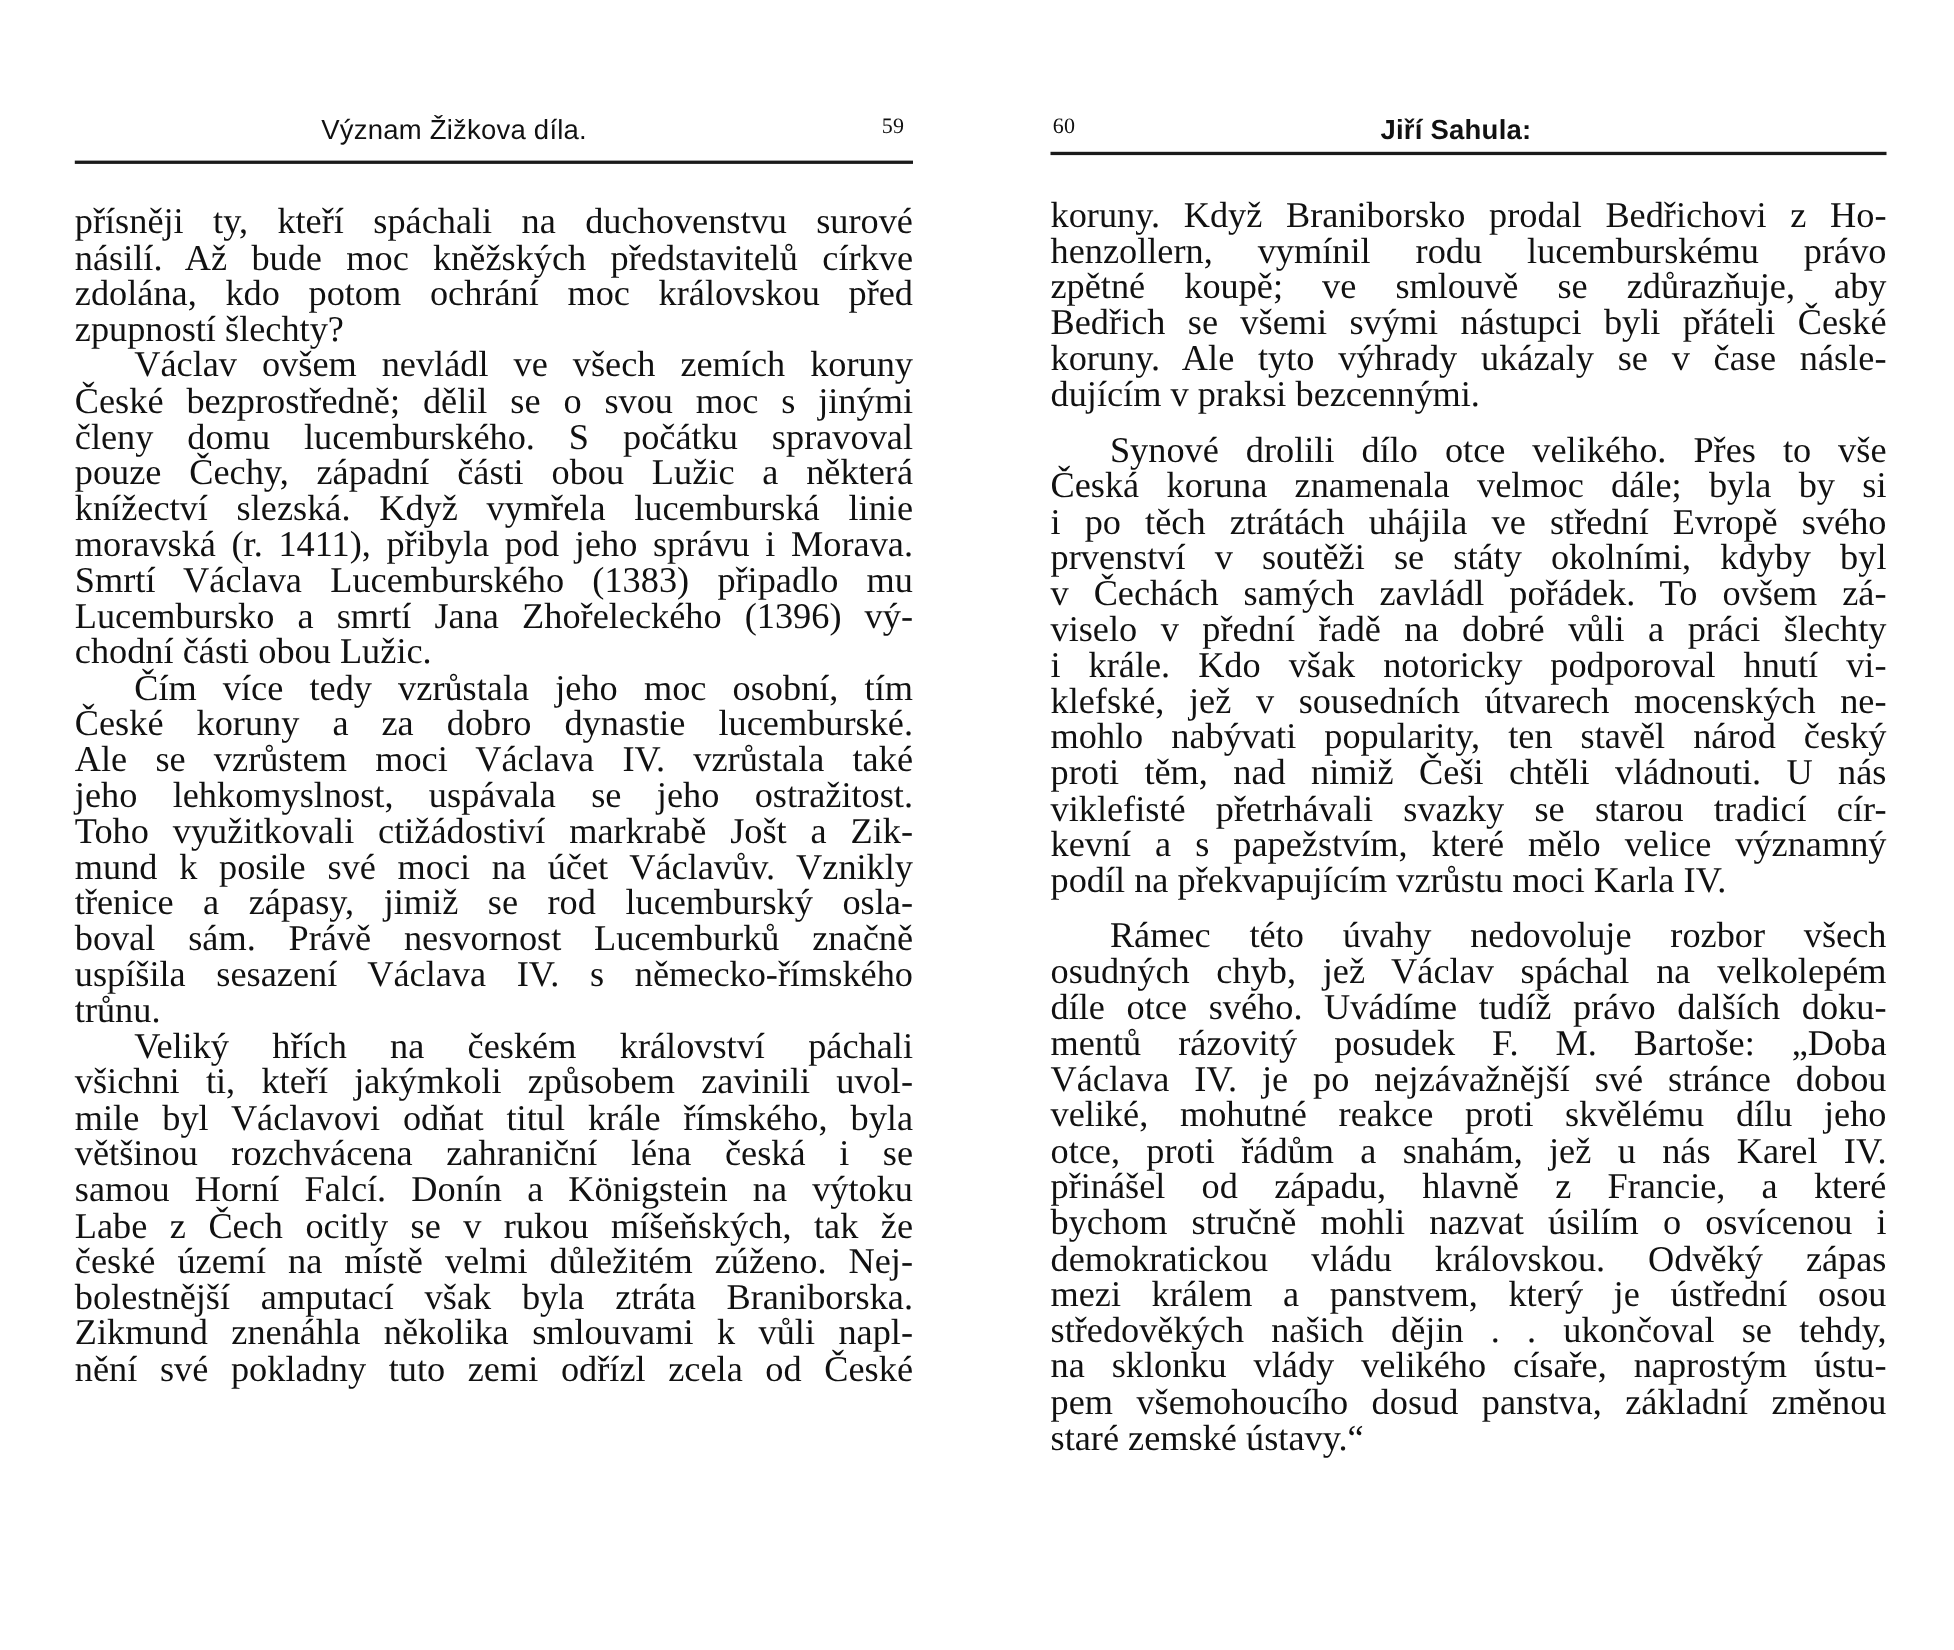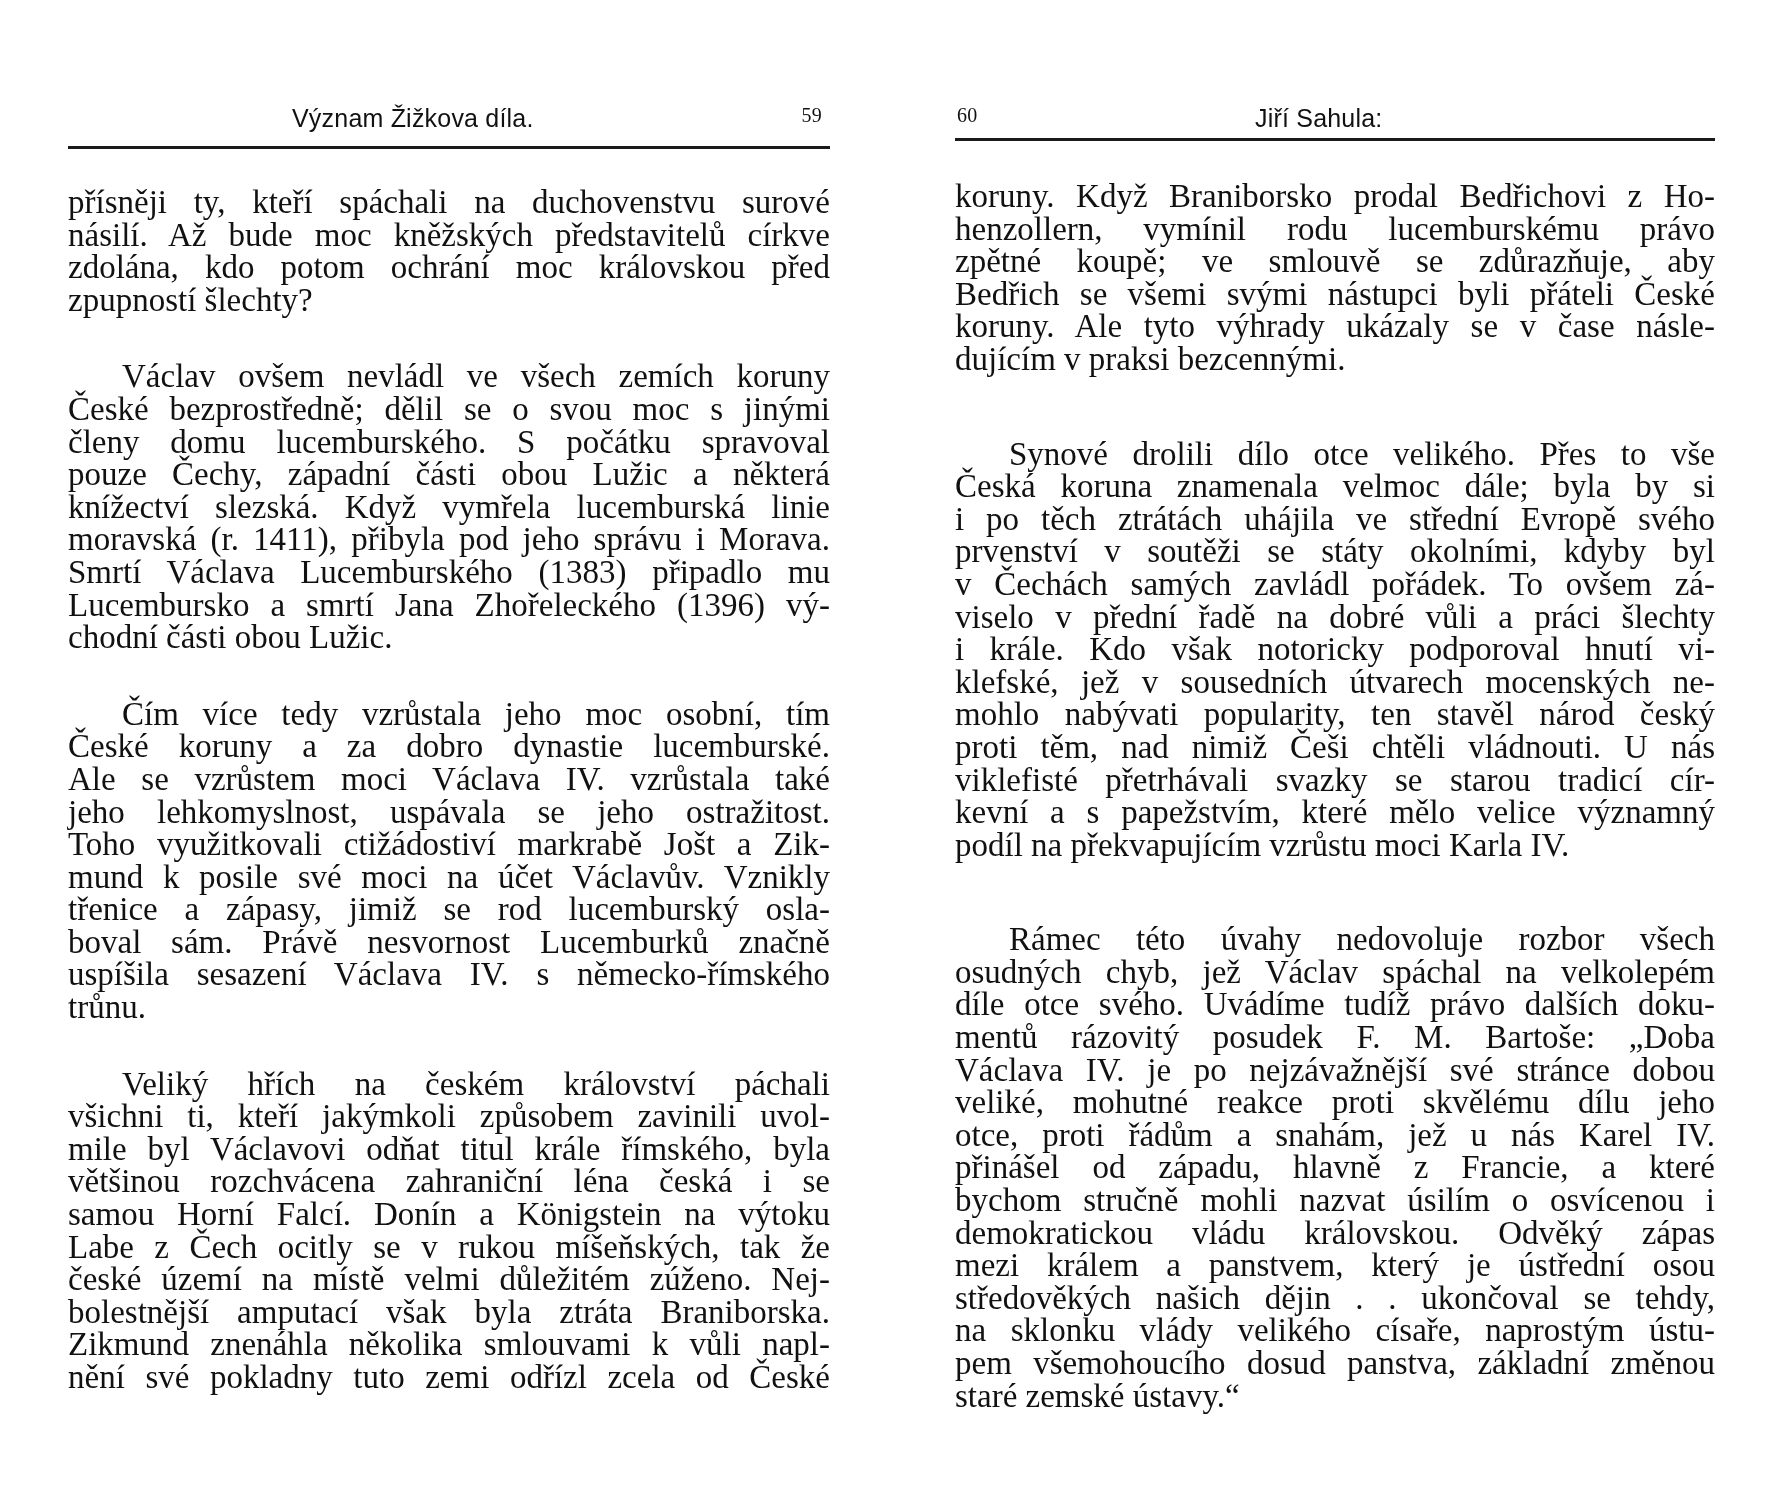--- a/index.html
+++ b/index.html
@@ -6,34 +6,34 @@
   body { width: 1776px; height: 1500px; position: relative; overflow: hidden; color: #111; }
   .page { position: absolute; top: 0; height: 1196px; }
   .page-left { left: 68px; width: 762px; }
   .page-right { left: 955px; width: 760px; }
   .running-head {
     position: absolute; top: 98px; left: 0; right: 0; height: 40px;
     font-family: "Liberation Sans", sans-serif; font-size: 25px; letter-spacing: 0.2px;
   }
   .running-head .title { position: absolute; top: 6px; }
   .page-left .running-head .title { left: 224px; }
-  .page-right .running-head .title { left: 300px; }
+  .page-right .running-head .title { left: 300px; font-weight: bold; }
   .running-head .num { position: absolute; top: 6px; font-family: "Liberation Serif", serif; font-size: 20px; }
   .page-left .running-head .num { right: 8px; }
   .page-right .running-head .num { left: 2px; }
   .rule { position: absolute; top: 146px; left: 0; right: 0; height: 3px; background: #1a1a1a; }
   .page-right .rule { top: 138px; }
   .body-text {
     position: absolute; top: 186px; left: 0; right: 0;
     font-family: "Liberation Serif", serif; font-size: 33px; line-height: 32.6px;
   }
   .page-right .body-text { top: 180px; }
   .line { display: block; text-align: justify; text-align-last: justify; white-space: nowrap; height: 32.6px; overflow: visible; }
   .line.last { text-align-last: left; }
-  .line.indent { padding-left: 54px; margin-top: 44px; }
+  .line.indent { padding-left: 54px; }
   .para-gap { height: 18px; }
 </style>
 </head>
 <body>
 
 <div class="page page-left">
   <div class="running-head">
     <span class="title">Význam Žižkova díla.</span>
     <span class="num">59</span>
   </div>

